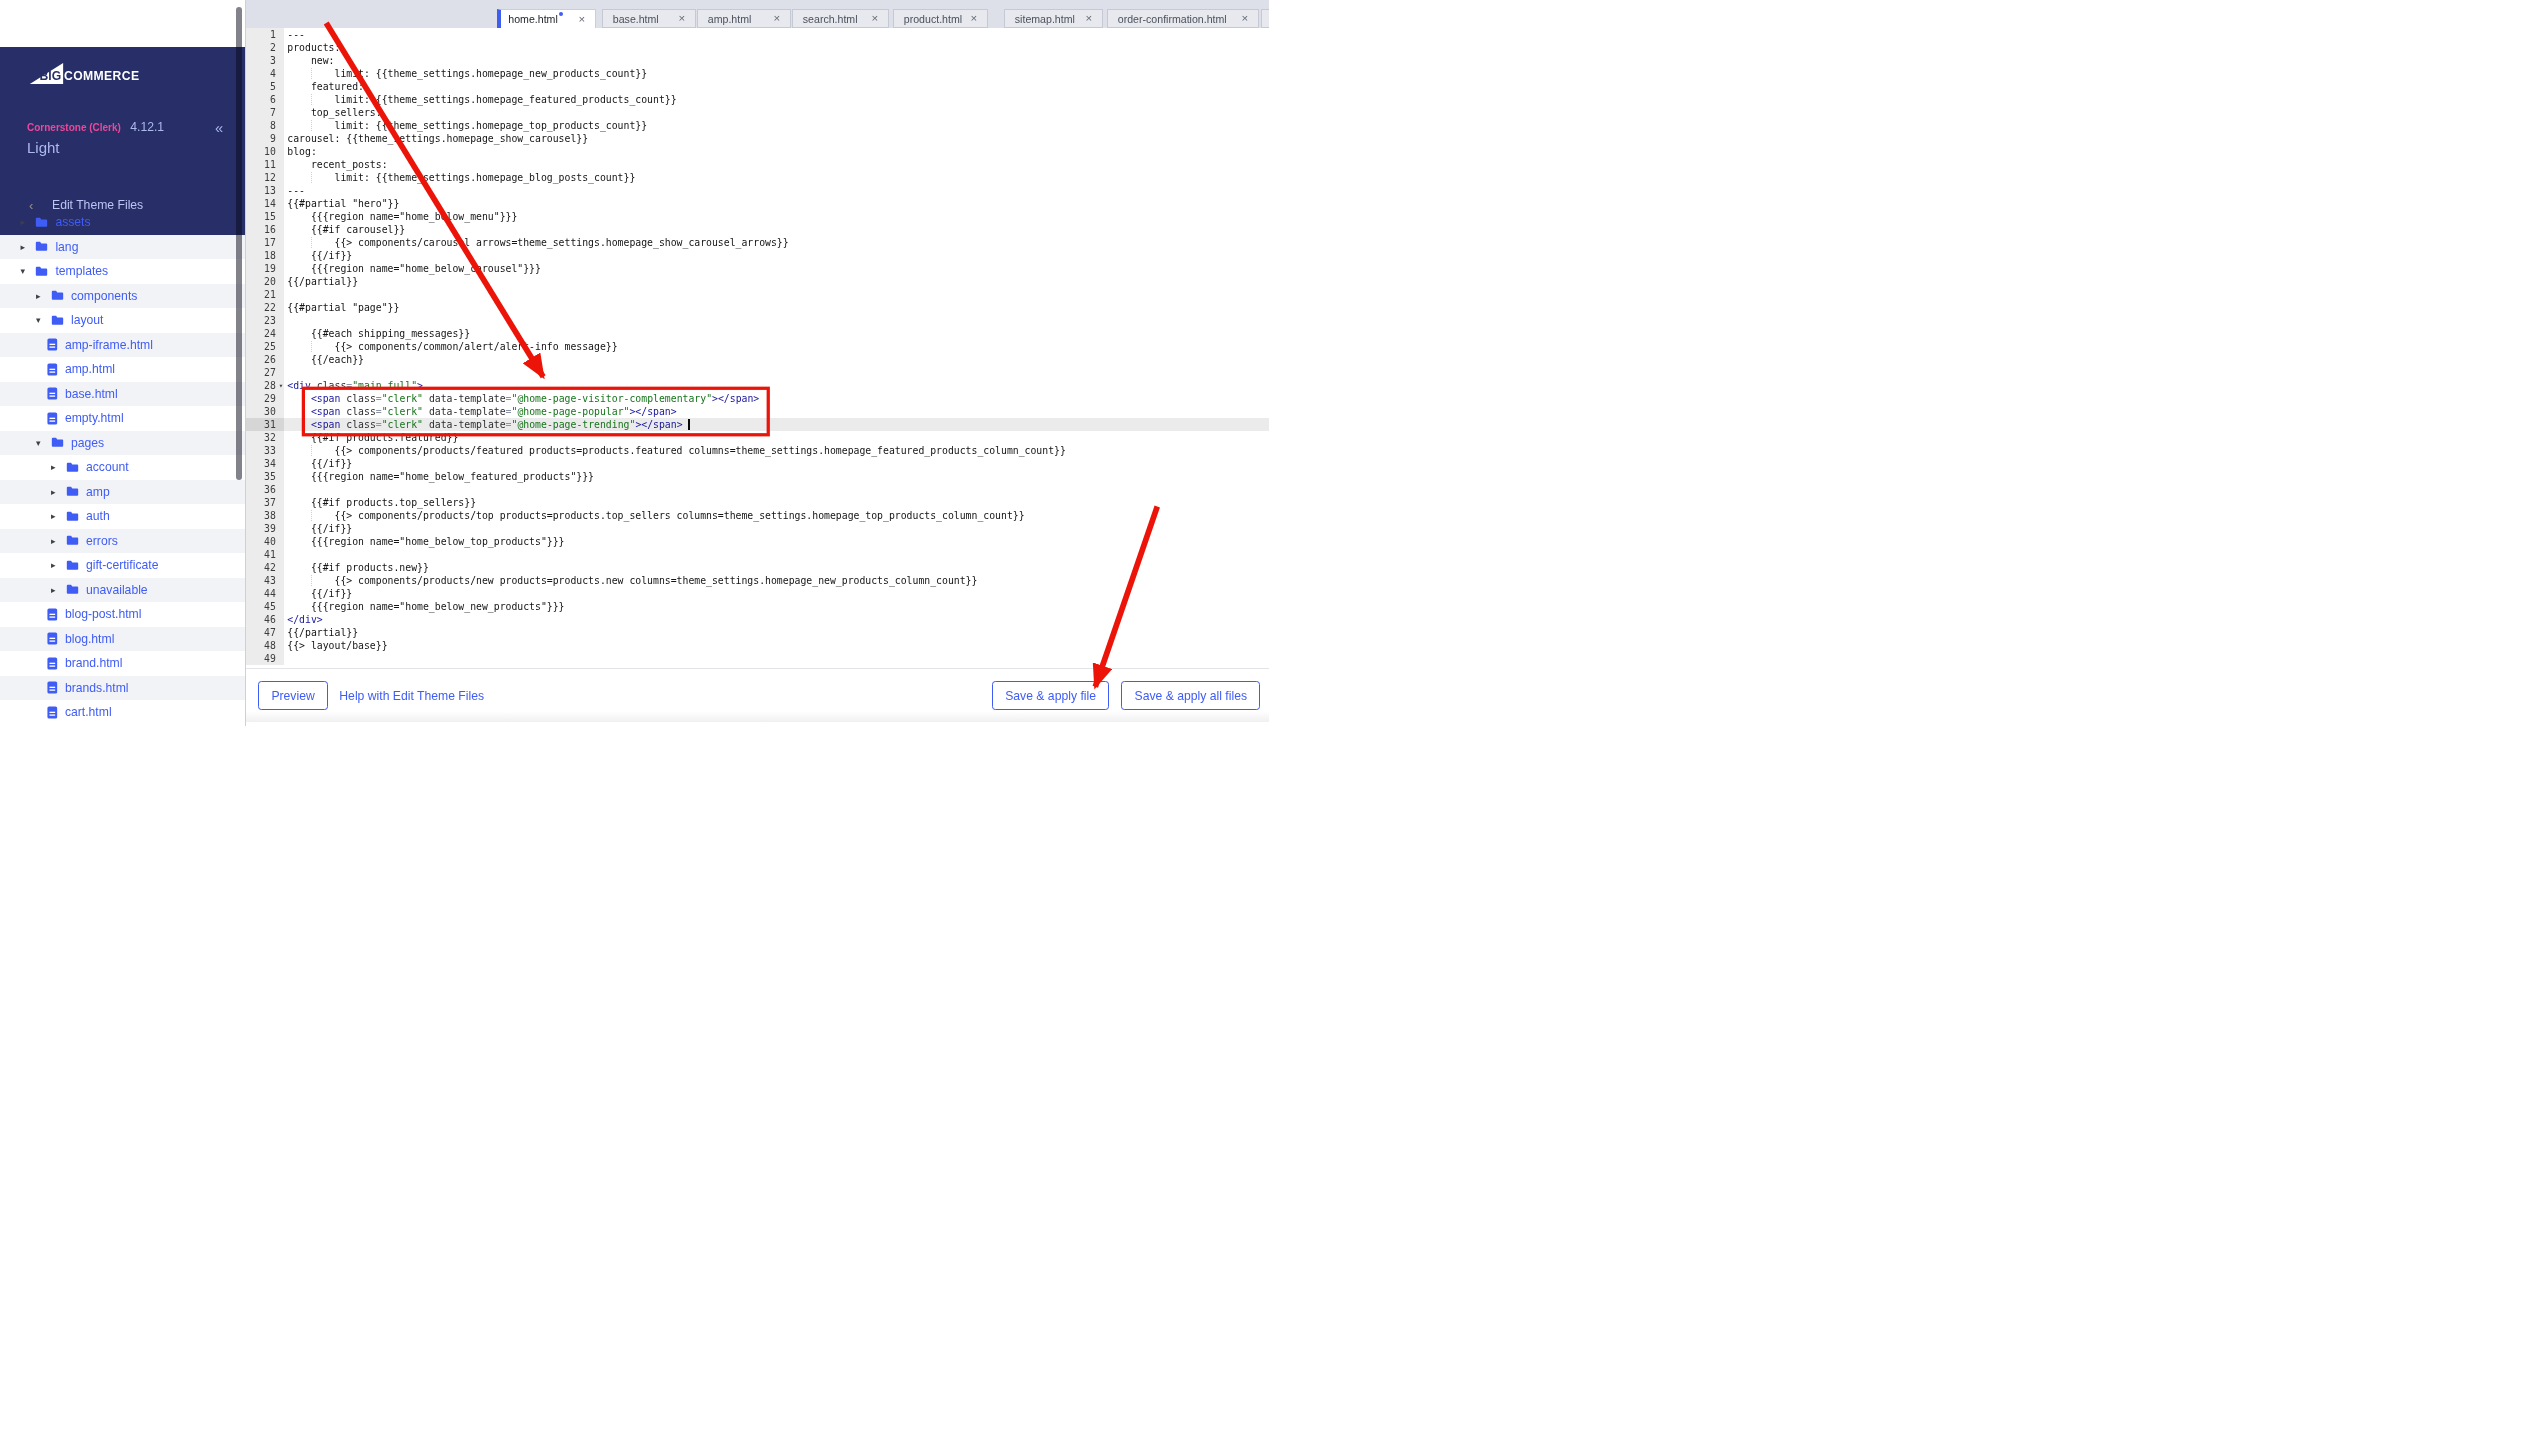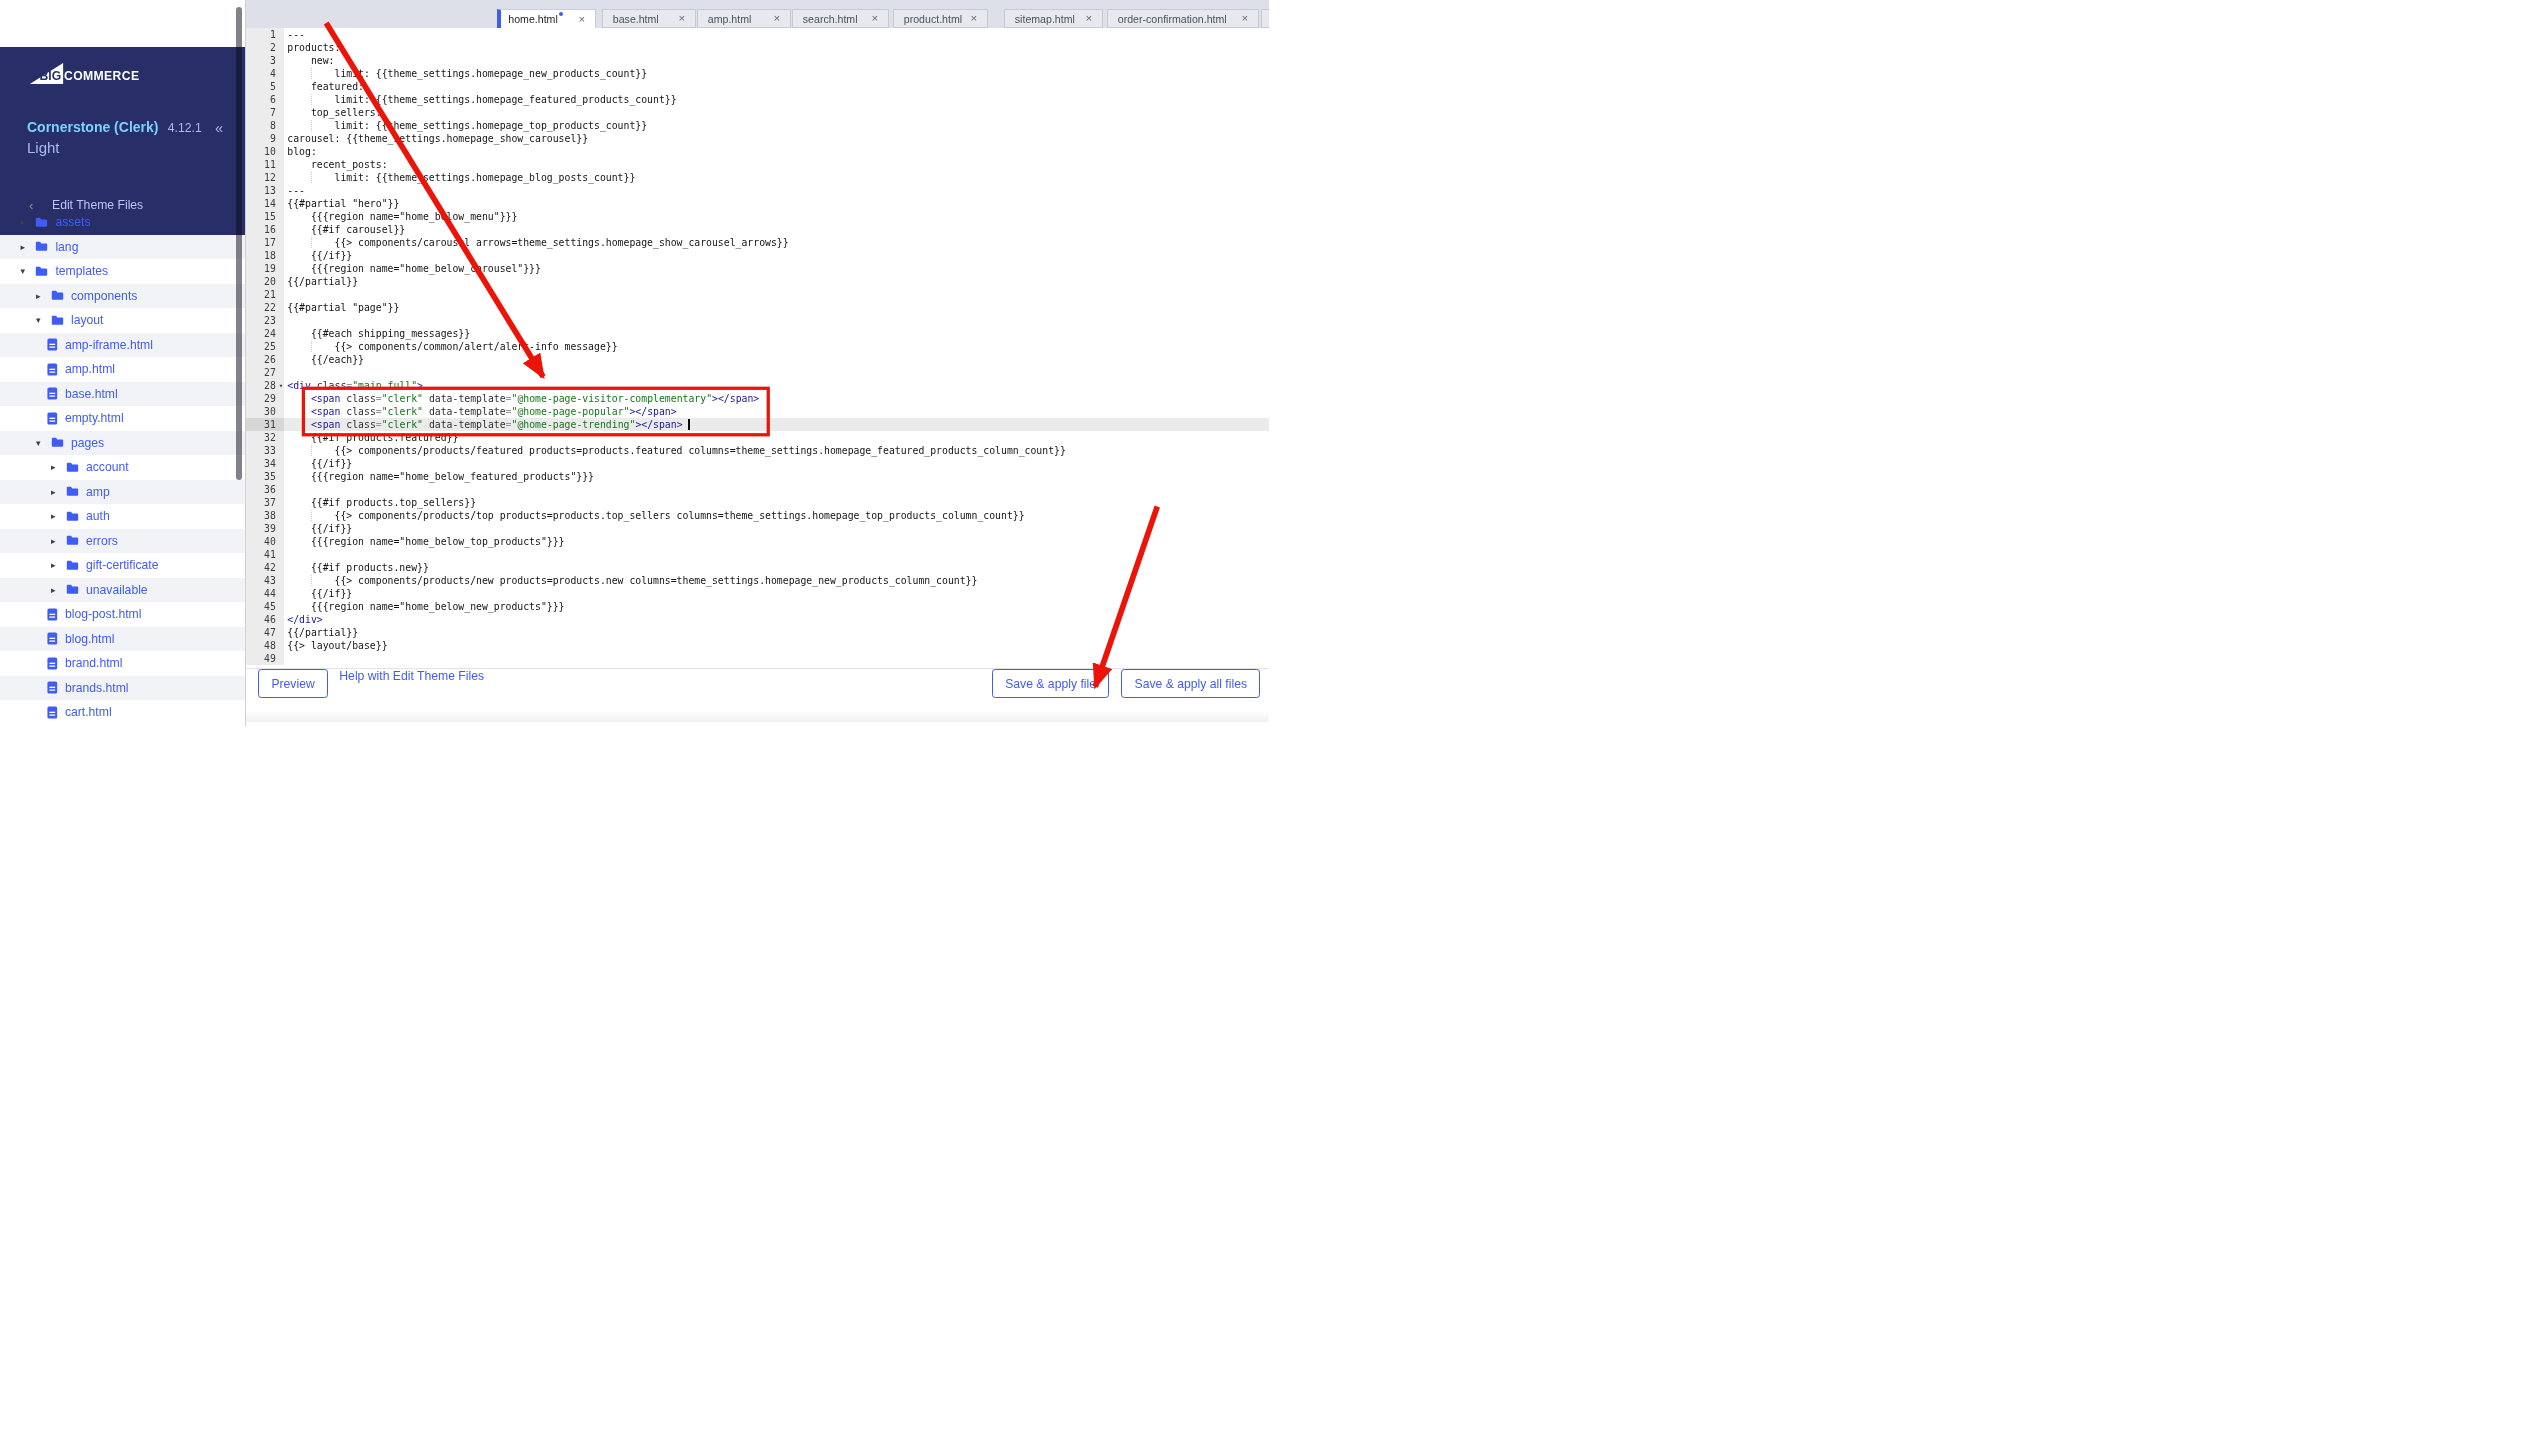--- a/index.html
+++ b/index.html
@@ -5,21 +5,21 @@
   * { margin:0; padding:0; box-sizing:border-box; }
   html,body { width:1269px; height:726px; overflow:hidden; background:#fff;
               font-family:"Liberation Sans", sans-serif; }
   #app { position:relative; width:1269px; height:726px; }
 
   
   .sidebar { position:absolute; left:0; top:0; width:245px; height:726px; background:#fff; }
   .sidebar-header { position:relative; width:245px; height:212px; background:#272e68;margin-top:47px; }
   .logo { position:absolute; left:28.5px; top:14.7px; }
   .theme-row { position:absolute; left:27px; top:72px; width:204px; white-space:nowrap; }
-  .theme-name { font-size:14px; font-weight:bold; color:#7dd3fc; }
+  .theme-name { font-size:10px; font-weight:bold; color:#ec4899; }
   .theme-version { font-size:12.2px; color:#aeb9ee; margin-left:5.7px; }
   .collapse-glyph { position:absolute; left:215px; top:73px; font-size:14.7px; color:#aab6f0; cursor:pointer; }
   .theme-variant { position:absolute; left:27px; top:92px; font-size:15px; color:#aeb9ee; }
   .nav-row { position:absolute; left:0; top:148px; width:245px; height:24.5px; }
   .nav-chevron { position:absolute; left:29px; top:3.3px; font-size:13px; color:#9a9178; }
   .nav-title { position:absolute; left:52px; top:3.3px; font-size:12.2px; font-weight:normal; color:#bcc5f4; }
 
   .tree { position:absolute; left:0; top:210px; width:245px; }
   .tree-row { position:relative; width:245px; height:24.5px; line-height:24.5px; white-space:nowrap;
               color:#3f5cf5; font-size:12.2px; cursor:pointer; display:flex; align-items:center; }
@@ -51,21 +51,21 @@
   .code-cell { flex:1 1 auto; padding-left:3.3px; color:#141414; position:relative; }
   .code-line.active .gutter-cell { background:#d6d6d6; }
   .code-line.active .code-cell { background:#ebebeb; }
   .fold-caret { position:absolute; right:0.8px; top:0; font-size:7.3px; color:#444; }
   .guide { position:absolute; left:27px; top:0.8px; bottom:0.8px; border-left:0.8px dotted #cfcfcf; }
   .tok-t { color:#19179b; } .tok-a { color:#2e2e31; } .tok-e { color:#8b93a6; }
   .tok-s { color:#17741b; } .tok-p { color:#141414; }
   .cursor-bar { display:inline-block; width:1.6px; height:10.6px; background:#0a0a0a; vertical-align:-1.6px; }
 
   .footer { position:absolute; left:0; top:668px; width:1024px; height:54px; background:#fff;
-            border-top:0.8px solid #e3e4e8; display:flex; align-items:flex-start; padding:0 9.8px 0 12.2px;
+            border-top:0.8px solid #e3e4e8; display:flex; align-items:center; padding:0 9.8px 0 12.2px;
             background:linear-gradient(#ffffff 0 80%, #f0f0f2 100%); }
   .btn { height:29px; line-height:28px; padding:0 12.2px; background:#fff; border:1.2px solid #3f5cf5;
          border-radius:3.3px; color:#3f5cf5; font-size:12.2px; font-family:"Liberation Sans",sans-serif;
          cursor:pointer; white-space:nowrap; }
   .link { color:#3f5cf5; font-size:12.2px; margin-left:11.4px; cursor:pointer; text-decoration:none; }
   .footer .spacer { flex:1 1 auto; }
   .btn + .btn { margin-left:12.2px; }
 
   
   .overlay { position:absolute; left:0; top:0; width:1269px; height:726px; pointer-events:none; z-index:50; }

